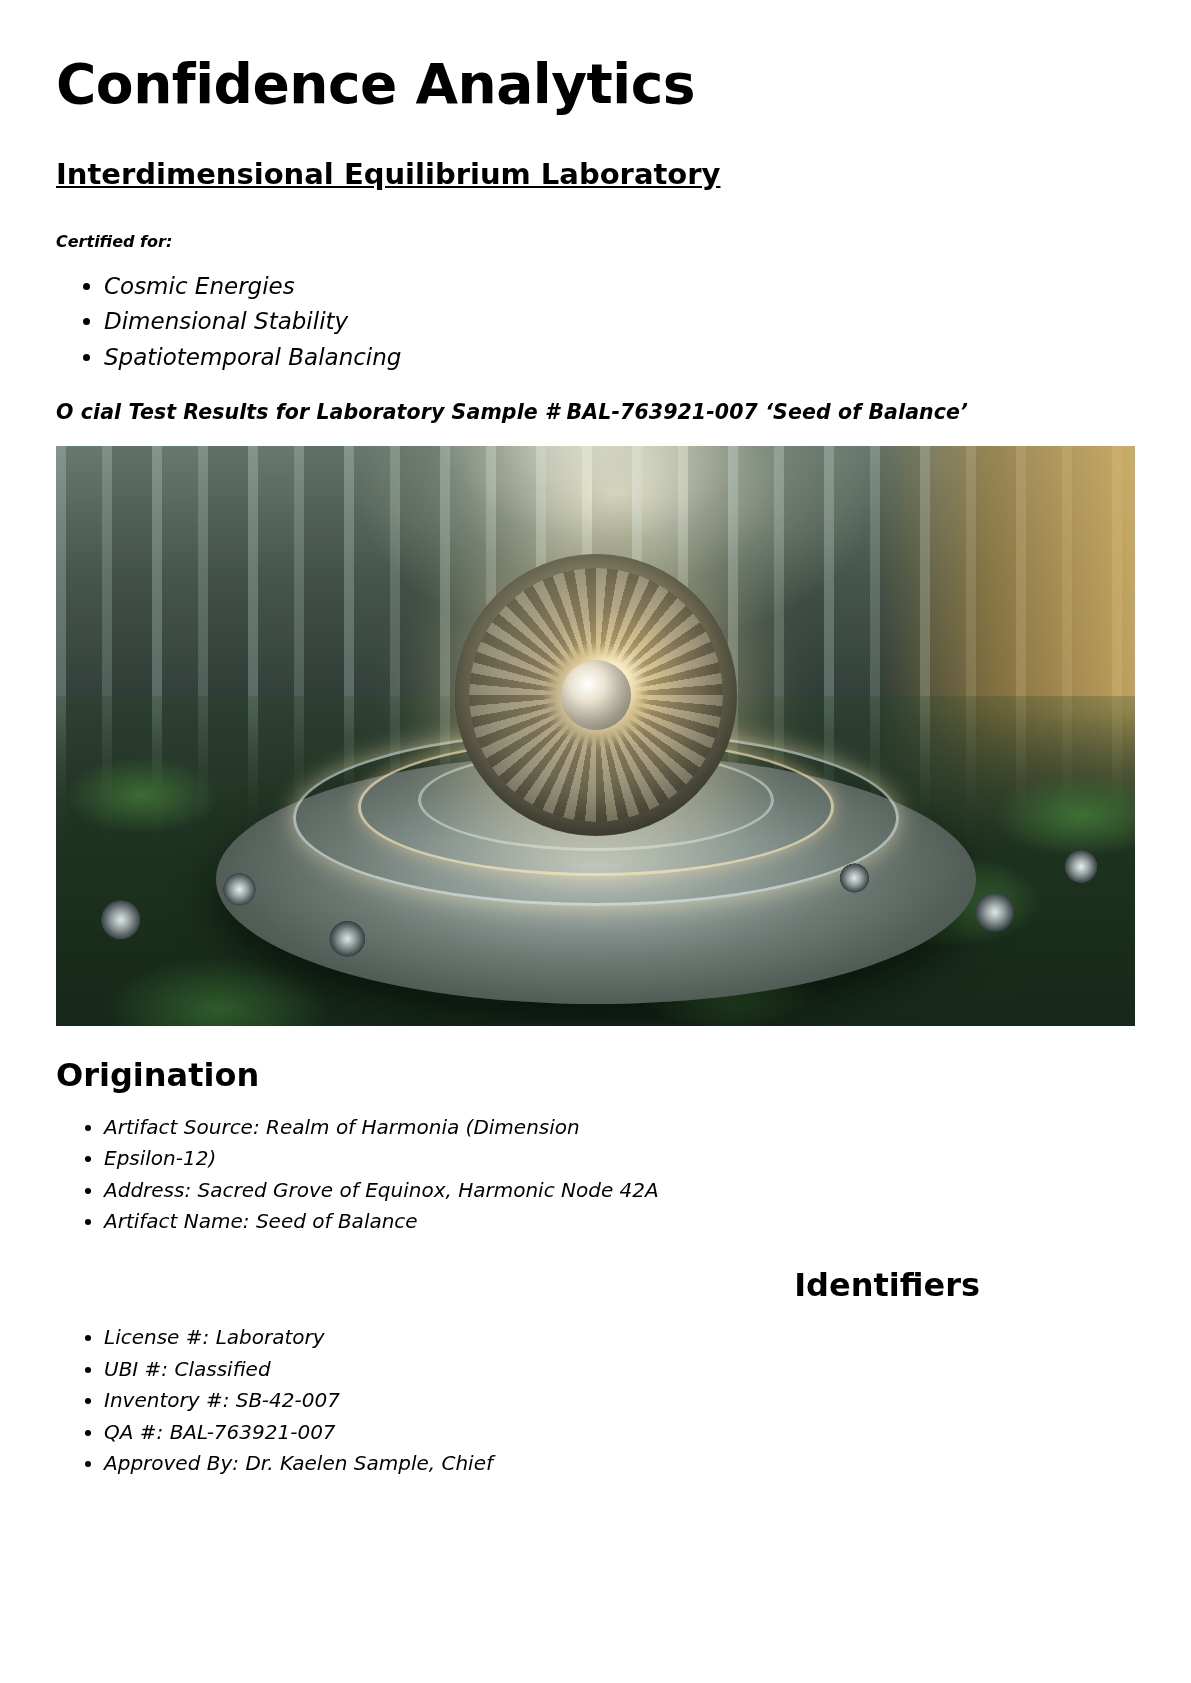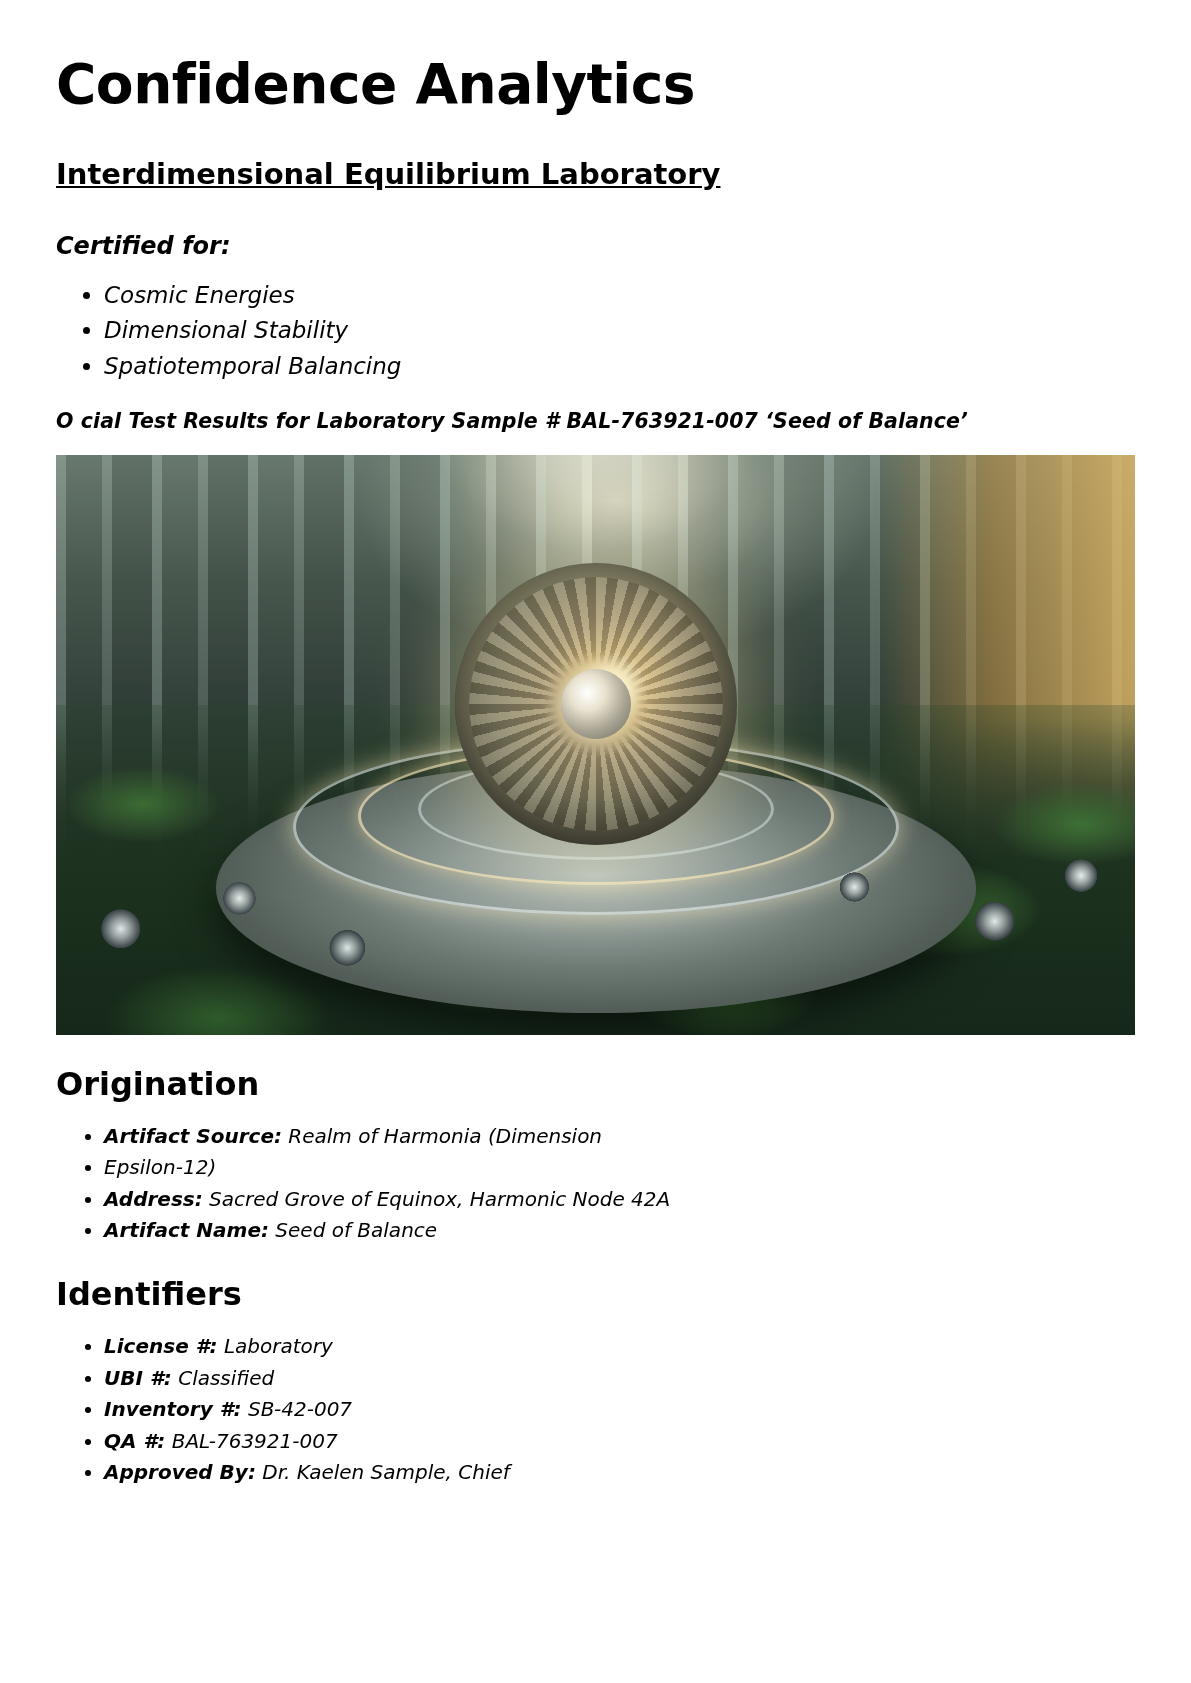--- a/index.html
+++ b/index.html
@@ -29,21 +29,21 @@
     line-height: 1.18;
   }
   h2.doc-subtitle {
     font-size: 29px;
     font-weight: bold;
     margin: 40px 0 0 0;
     line-height: 1.2;
     text-decoration: underline;
   }
   .certified-label {
-    font-size: 24px;
+    font-size: 16px;
     font-weight: bold;
     font-style: italic;
     margin: 40px 0 0 0;
   }
   ul.cert-list {
     margin: 18px 0 0 0;
     padding-left: 48px;
     list-style: disc;
   }
   ul.cert-list li {
@@ -181,33 +181,33 @@
       radial-gradient(circle 22px at 27% 72%, #dde6e4 0%, #8e9a99 38%, #373f42 80%, rgba(0,0,0,0) 82%),
       radial-gradient(circle 18px at 74% 40%, #e4eae8 0%, #98a3a2 38%, #394145 80%, rgba(0,0,0,0) 82%),
       radial-gradient(circle 24px at 87% 58%, #e2e9e7 0%, #939e9d 38%, #363e41 80%, rgba(0,0,0,0) 82%),
       radial-gradient(circle 20px at 95% 34%, #e8efed 0%, #9ba6a4 38%, #3a4347 80%, rgba(0,0,0,0) 82%);
   }
   h3.section-title {
     font-size: 32px;
     font-weight: bold;
     margin: 30px 0 0 0;
   }
-  h3.section-title.tight { margin-top: 28px; }
+  h3.section-title.tight { margin-top: 28px; text-align: right; }
   ul.detail-list {
     margin: 18px 0 0 0;
     padding-left: 48px;
     list-style: disc;
   }
   ul.detail-list li {
     font-size: 20px;
     font-style: italic;
     line-height: 1.58;
   }
   ul.detail-list li .k {
-    font-weight: bold;
+    font-weight: normal;
     font-style: italic;
   }
 </style>
 </head>
 <body>
 
 <div class="page">
 
   <h1 class="doc-title">Confidence Analytics</h1>
 

